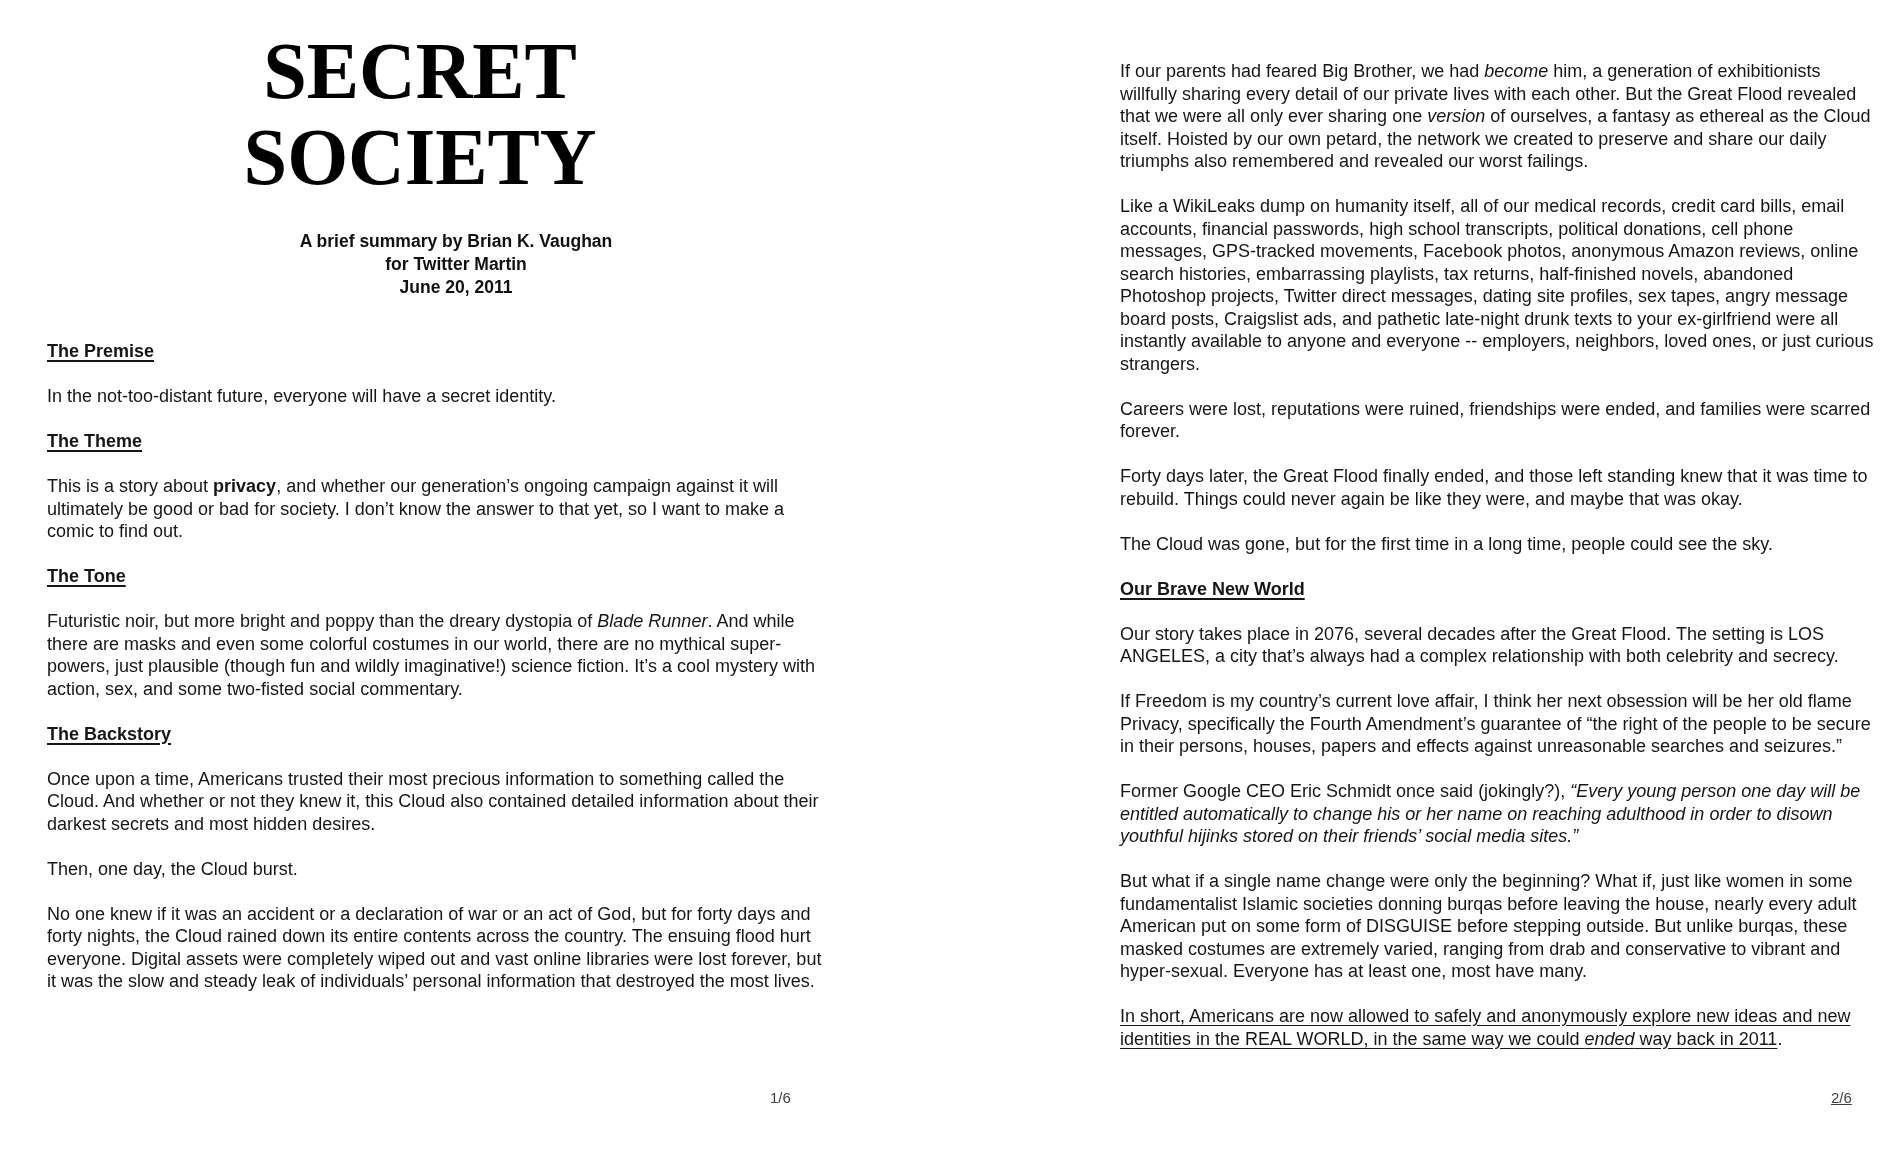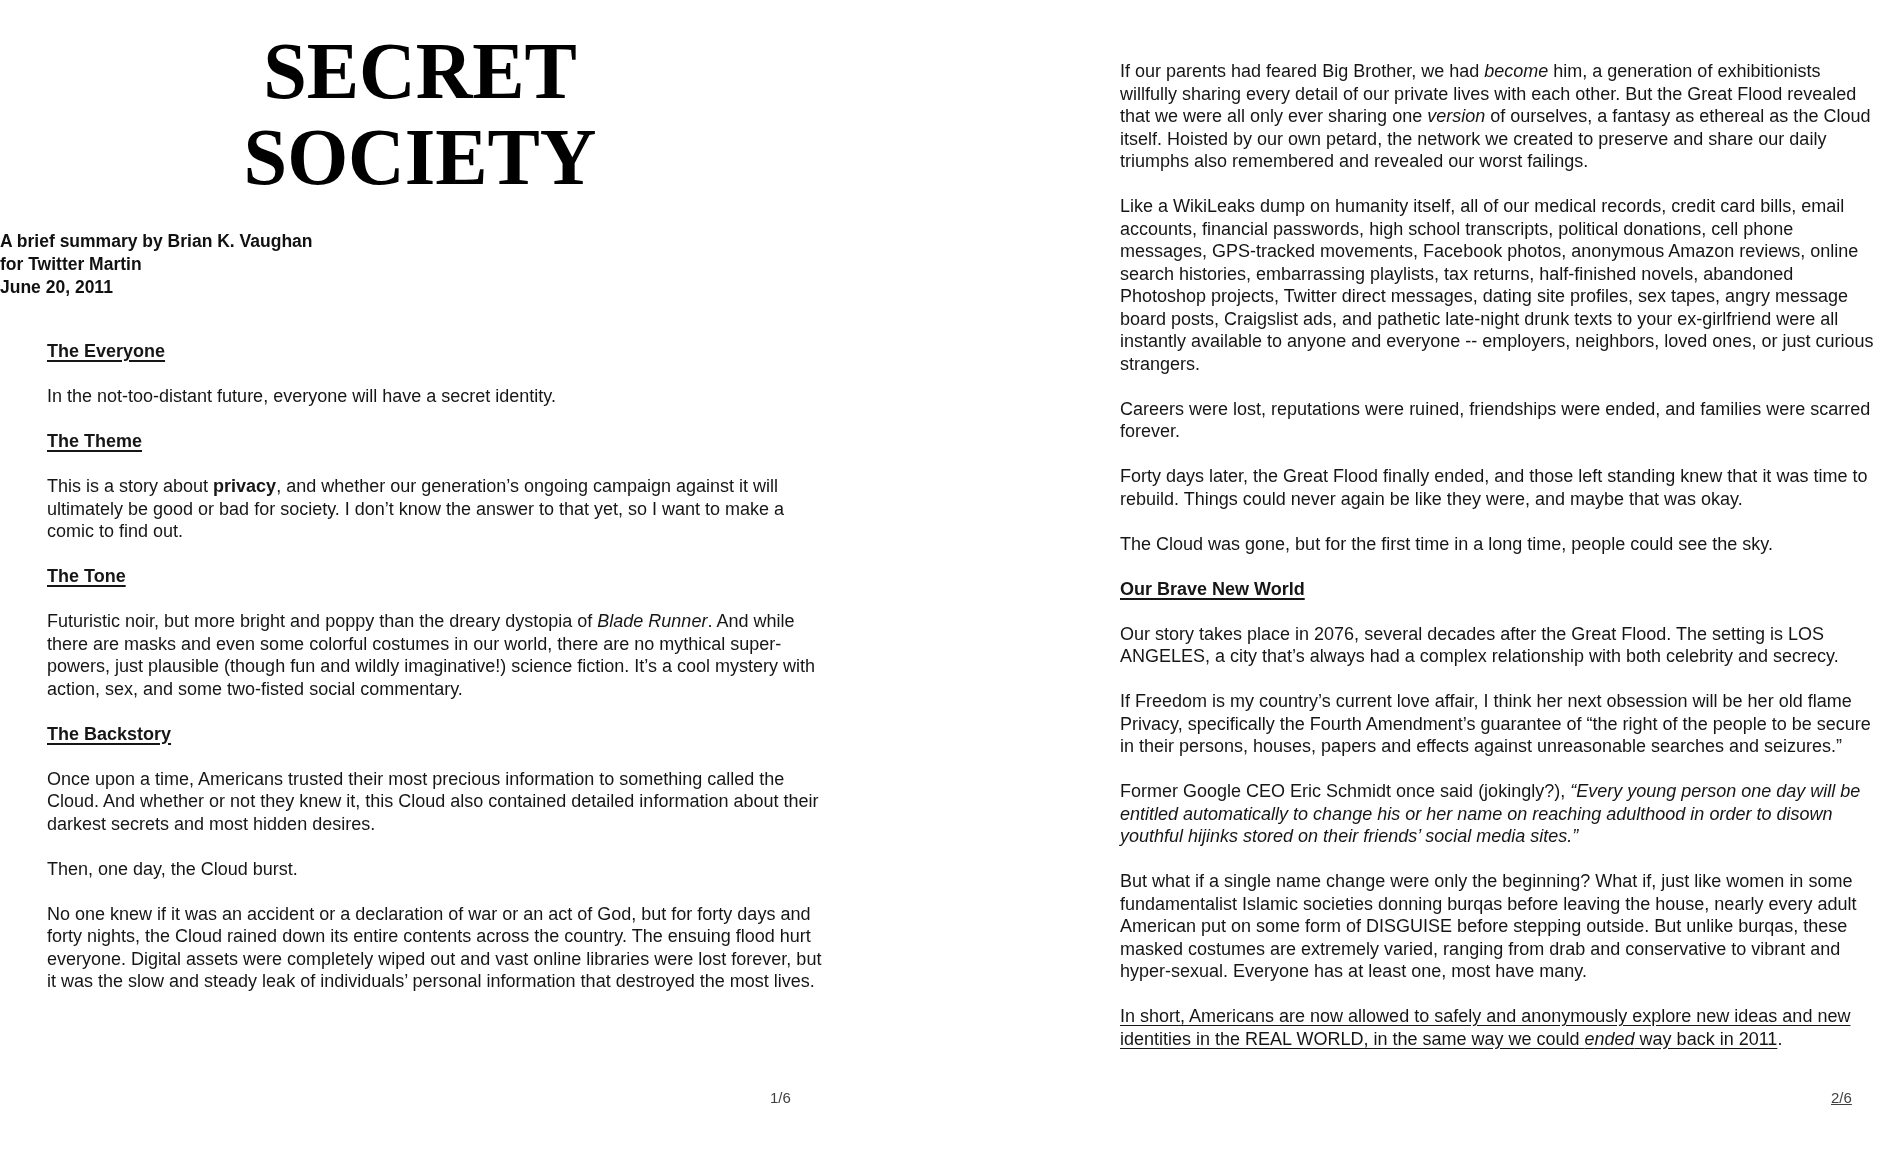--- a/index.html
+++ b/index.html
@@ -7,23 +7,23 @@
   .page { position:absolute; top:0; height:1149px; }
   #page-left { left:0; width:949px; }
   #page-right { left:949px; width:949px; }
   .title {
     position:absolute; left:0; width:840px; text-align:center;
     font-family:"Liberation Serif", "DejaVu Serif", serif; font-weight:bold;
     font-size:80px; line-height:86px; letter-spacing:0px; color:#000;
     transform:scaleX(0.98);
   }
   .subtitle {
-    position:absolute; left:0; width:840px; text-align:left; top:230px;
+    position:absolute; left:0; width:840px; text-align:center; top:230px;
     font-family:"Liberation Sans", "DejaVu Sans", sans-serif; font-weight:bold;
-    font-size:17.5px; line-height:23px; color:#111;
+    font-size:17.5px; line-height:23px; color:#111;padding-left:36px;
   }
   .col { position:absolute; font-family:"Liberation Sans", "DejaVu Sans", sans-serif;
          font-size:18px; line-height:22.5px; color:#161616; }
   #left-col { left:47px; top:340px; width:775px; }
   #right-col { left:171px; top:60px; width:760px; }
   .col p { margin:0 0 22.5px 0; }
   .heading { font-weight:bold; text-decoration:underline; text-decoration-thickness:1.5px; text-underline-offset:3px; }
   .underlined { text-decoration:underline; text-underline-offset:3px; }
   em { font-style:italic; }
   strong { font-weight:bold; }
@@ -39,21 +39,21 @@
   <div class="title" style="top:28px;">SECRET</div>
   <div class="title" style="top:114px;">SOCIETY</div>
 
   <div class="subtitle">
     <div>A brief summary by Brian K. Vaughan</div>
     <div>for Twitter Martin</div>
     <div>June 20, 2011</div>
   </div>
 
   <div class="col" id="left-col">
-    <p class="heading">The Everyone</p>
+    <p class="heading">The Premise</p>
     <p>In the not-too-distant future, everyone will have a secret identity.</p>
 
     <p class="heading">The Theme</p>
     <p><span>This is a story about </span><strong>privacy</strong><span>, and whether our generation’s ongoing campaign against it will ultimately be good or bad for society.  I don’t know the answer to that yet, so I want to make a comic to find out.</span></p>
 
     <p class="heading">The Tone</p>
     <p><span>Futuristic noir, but more bright and poppy than the dreary dystopia of </span><em>Blade Runner</em><span>.  And while there are masks and even some colorful costumes in our world, there are no mythical super-powers, just plausible (though fun and wildly imaginative!) science fiction.  It’s a cool mystery with action, sex, and some two-fisted social commentary.</span></p>
 
     <p class="heading">The Backstory</p>
     <p>Once upon a time, Americans trusted their most precious information to something called the Cloud.  And whether or not they knew it, this Cloud also contained detailed information about their darkest secrets and most hidden desires.</p>

